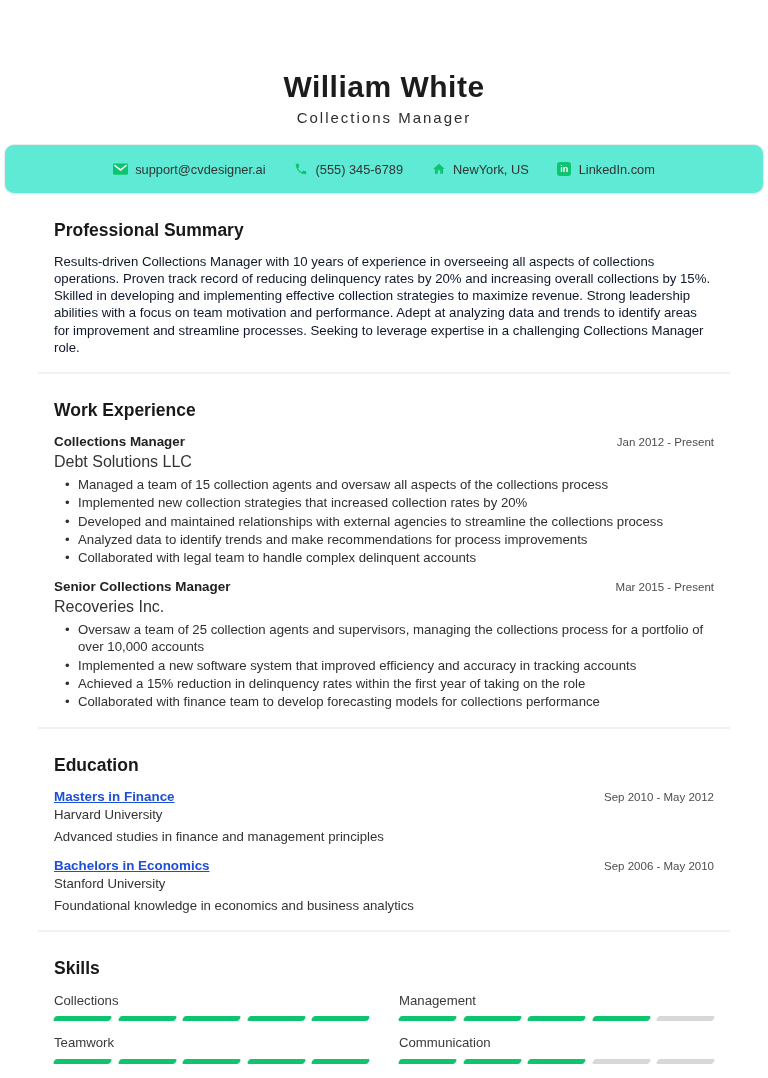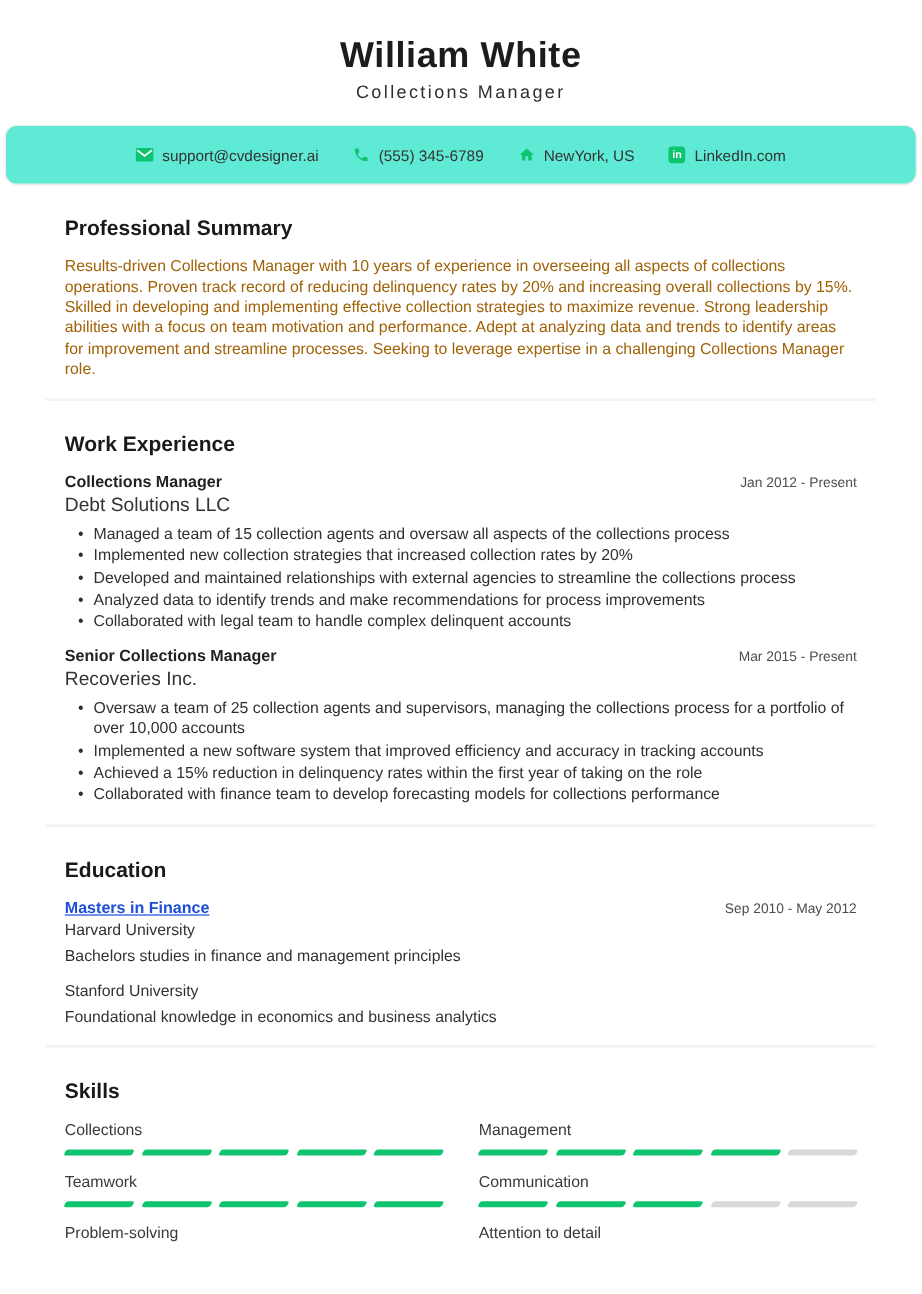--- a/index.html
+++ b/index.html
@@ -3,39 +3,39 @@
 <meta charset="utf-8">
 <style>
   html,body{margin:0;padding:0;background:#fff;}
   .page{
     width:768px;height:1078px;overflow:hidden;background:#fff;position:relative;
     font-family:"Liberation Sans", sans-serif;color:#333;
     padding-top:30px;box-sizing:border-box;
   }
   
   .header{text-align:center;}
-  .name{font-size:30px;line-height:1.1;font-weight:700;color:#1c1c1c;letter-spacing:.5px;}
+  .name{font-size:30px;line-height:1.1;font-weight:700;color:#1c1c1c;letter-spacing:.5px;margin-top:40px;}
   .role{font-size:15px;margin-top:6px;color:#2e2e2e;letter-spacing:2px;}
   
   .contact-bar{
     margin:18px 4px 0;height:48px;background:#5eead4;border:1px solid var(--card-border,#ececec);
     border-radius:10px;display:flex;align-items:center;justify-content:center;gap:28px;
     box-shadow:0 1px 2px rgba(0,0,0,.03);
   }
   .contact-item{display:flex;align-items:center;gap:7px;font-size:12.8px;color:#333;cursor:pointer;}
   .cicon{width:15px;height:15px;display:inline-flex;align-items:center;justify-content:center;flex:0 0 auto;}
   .cicon svg{display:block;}
   .li-badge{width:14px;height:14px;border-radius:3px;background:var(--accent,#0ec46e);
     color:#fff;font-size:9px;font-weight:700;line-height:14px;text-align:center;}
   
   .content{margin:0 38px;}
   .section{padding:0 16px 16px;}
   .section + .section{border-top:2px solid var(--divider,#f2f2f2);}
   h2.sec-head{font-size:17.5px;line-height:1.2;font-weight:700;color:#191919;margin:26px 0 0;}
-  .summary-text{margin:12px 0 0;font-size:13.2px;line-height:1.3;color:#a16207;}
+  .summary-text{margin:12px 0 0;font-size:13.2px;line-height:1.3;color:#0f172a;}
   
   .job{margin-top:13px;}
   .jobrow{display:flex;justify-content:space-between;align-items:baseline;}
   .job-title{font-weight:700;font-size:13.4px;color:#222;line-height:1.2;}
   .date{font-size:11.5px;color:#4d4d4d;white-space:nowrap;}
   .company{font-size:16px;color:#333;margin-top:2px;line-height:1.2;}
   ul.bullets{margin:5px 0 0;padding:0 0 0 24px;list-style:none;}
   ul.bullets li{position:relative;margin-bottom:1px;font-size:13.2px;line-height:1.3;color:#303030;}
   ul.bullets li::before{content:"\2022";position:absolute;left:-13px;color:#303030;}
   
@@ -150,24 +150,28 @@
 
     <div class="section">
       <h2 class="sec-head">Education</h2>
 
         <div class="edu">
           <div class="jobrow">
             <span class="degree">Masters in Finance</span>
             <span class="date">Sep 2010 - May 2012</span>
           </div>
           <div class="school">Harvard University</div>
-          <div class="edu-desc">Bachelors studies in finance and management principles</div>
+          <div class="edu-desc">Advanced studies in finance and management principles</div>
         </div>
 
         <div class="edu">
+          <div class="jobrow">
+            <span class="degree">Bachelors in Economics</span>
+            <span class="date">Sep 2006 - May 2010</span>
+          </div>
           <div class="school">Stanford University</div>
           <div class="edu-desc">Foundational knowledge in economics and business analytics</div>
         </div>
 
     </div>
 
     <div class="section">
       <h2 class="sec-head">Skills</h2>
       <div class="skills-grid">
 

